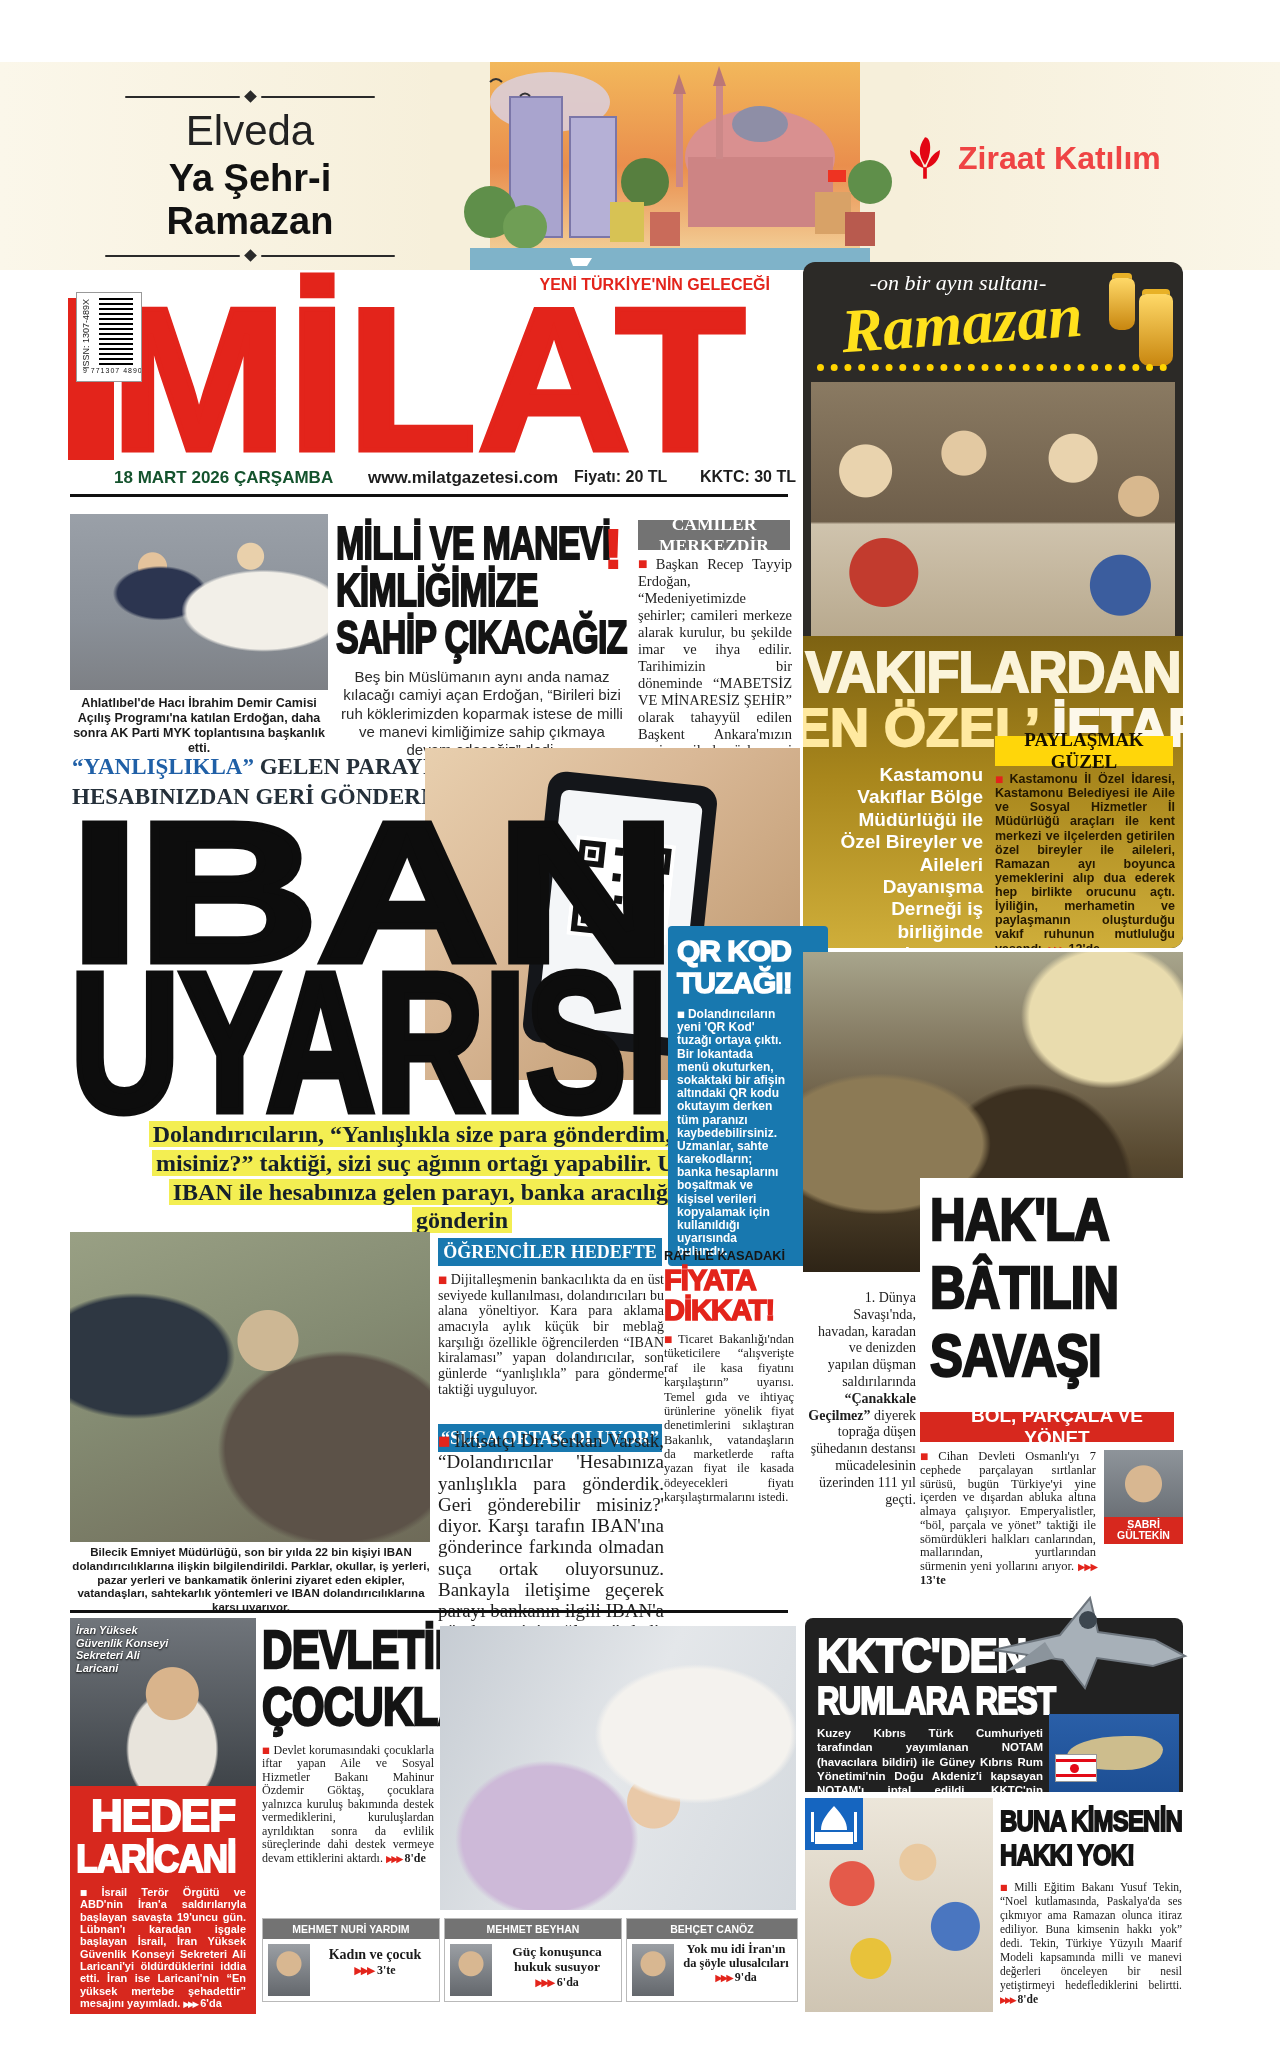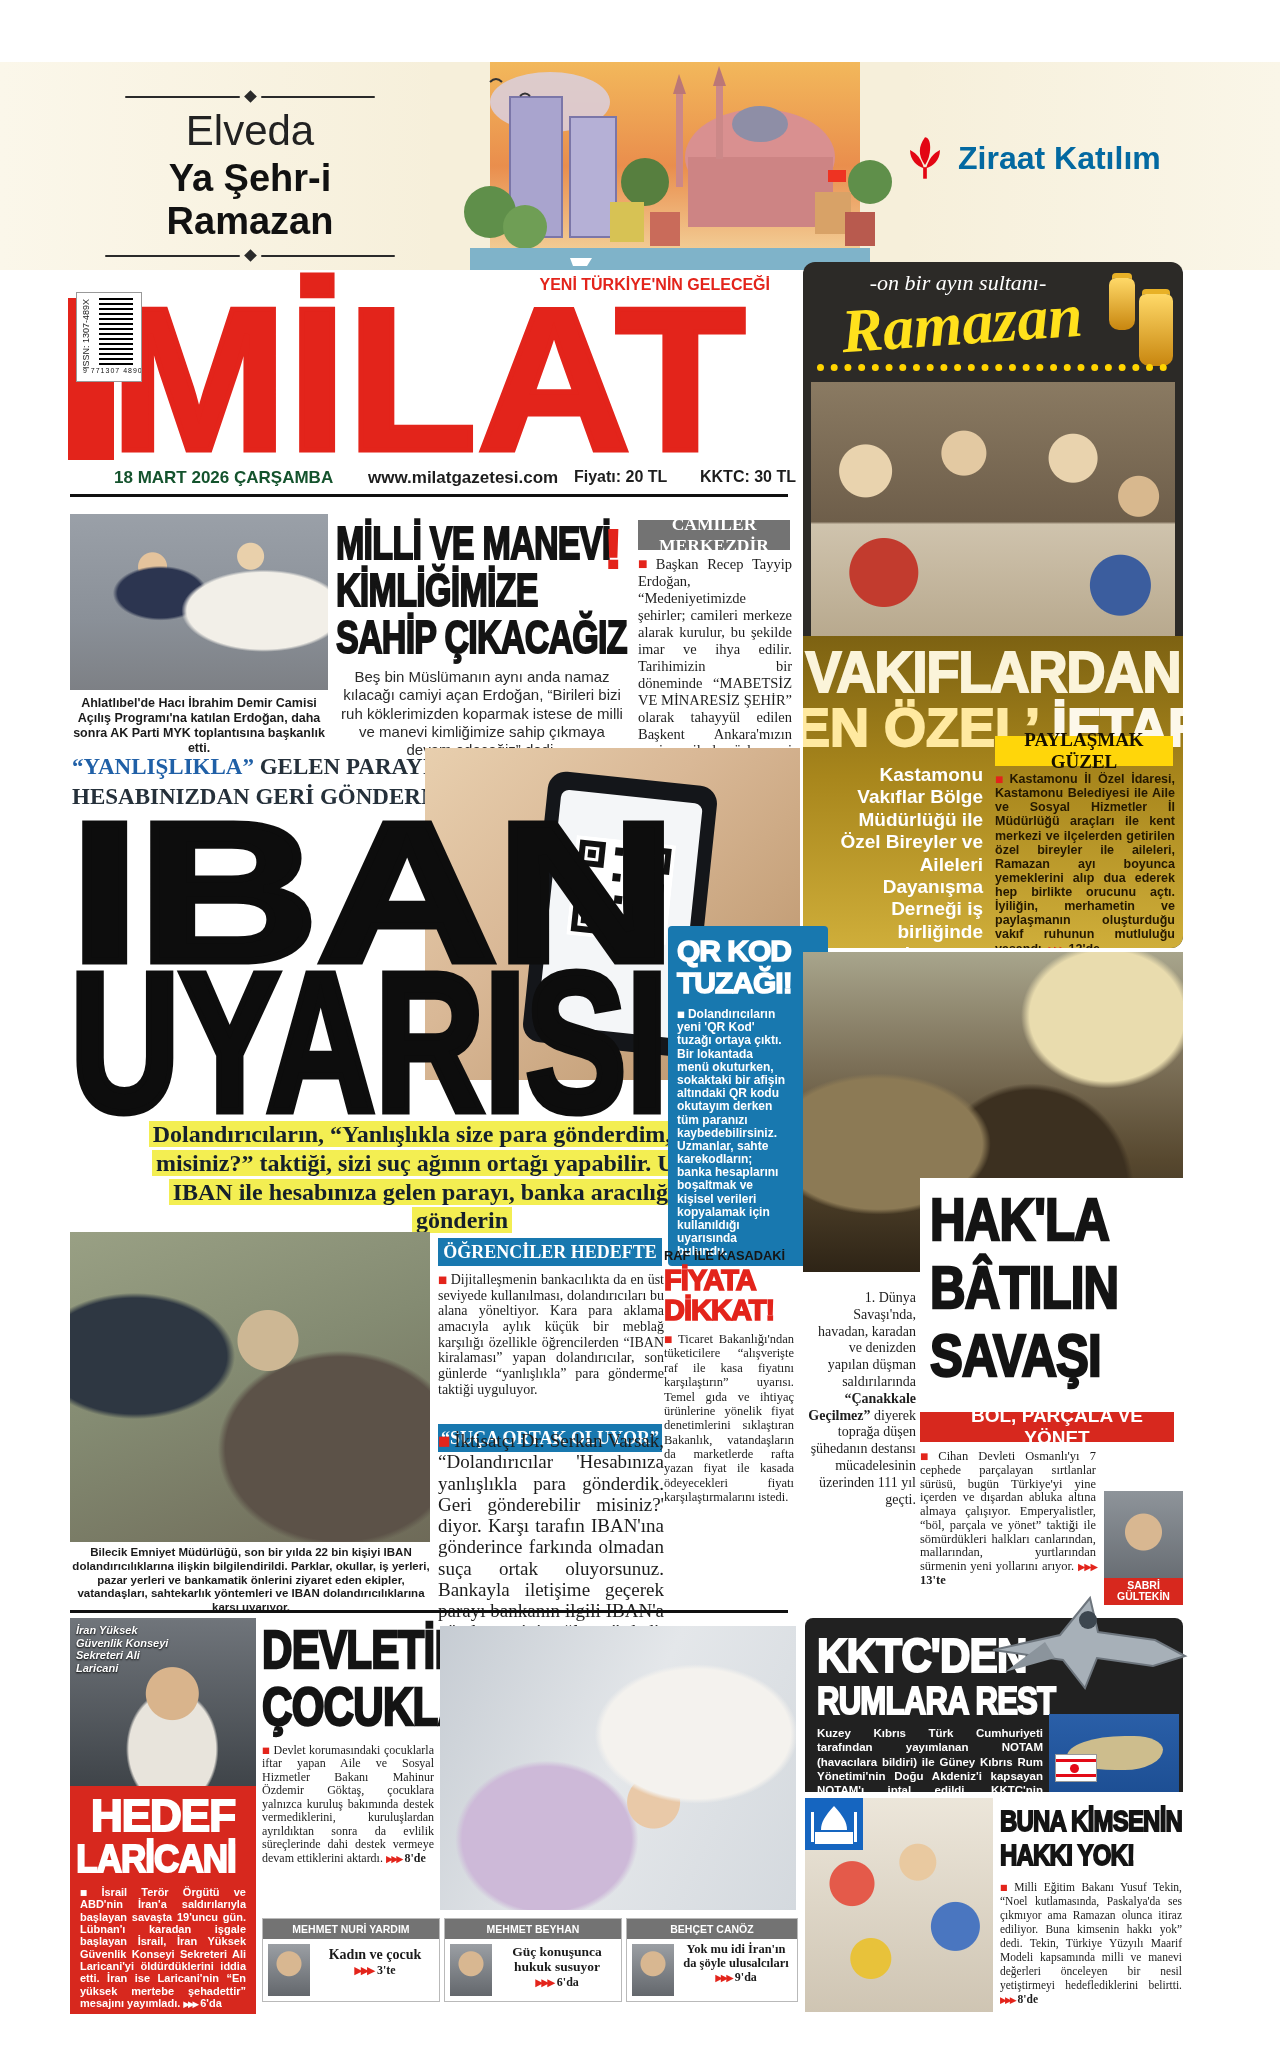--- a/index.html
+++ b/index.html
@@ -93,21 +93,21 @@
 
   <div class="abs" style="left:902px;top:128px;width:260px;height:60px;display:flex;align-items:center;gap:10px;">
     <span style="display:inline-block;width:46px;height:46px;">
       <svg width="46" height="46" viewBox="0 0 40 40">
           <path d="M20 2 C14 10 14 18 20 26 C26 18 26 2 20 2Z" fill="#e30613"></path>
           <path d="M7 13 C7 22 13 27 19 29 C17 21 13 16 7 13Z" fill="#e30613"></path>
           <path d="M33 13 C33 22 27 27 21 29 C23 21 27 16 33 13Z" fill="#e30613"></path>
           <rect x="18.4" y="28" width="3.2" height="10" fill="#e30613"></rect>
         </svg>
     </span>
-    <span style="font-size:32px;font-weight:bold;color:#0369a1;letter-spacing:0;">Ziraat Katılım</span>
+    <span style="font-size:32px;font-weight:bold;color:#ef4444;letter-spacing:0;">Ziraat Katılım</span>
   </div>
 
   <div class="abs" style="left:420px;top:276px;width:350px;text-align:right;font-size:16px;font-weight:bold;color:#e3241b;">YENİ TÜRKİYE'NİN GELECEĞİ</div>
 
   <div class="abs" style="left:68px;top:298px;width:46px;height:162px;background:#e3241b;"></div>
   <div class="abs" style="left:110px;top:284px;font-size:205px;line-height:0.93;font-weight:bold;color:#e3241b;
               -webkit-text-stroke:5px #e3241b;letter-spacing:0px;white-space:nowrap;transform:scale(1.04,1.0);transform-origin:left top;">MİLAT</div>
 
   <div class="abs ph" style="left:76px;top:292px;width:64px;height:88px;background:#fff;border:1px solid #999;">
     <div style="position:absolute;left:-26px;top:36px;transform:rotate(-90deg);font-size:9px;color:#222;white-space:nowrap;">ISSN: 1307-489X</div>
@@ -239,21 +239,21 @@
     <div class="hl" style="position:absolute;left:10px;top:148px;font-size:60px;transform:scaleX(0.82);-webkit-text-stroke:2.5px #141414;">SAVAŞI</div>
   </div>
   <div class="abs body-serif" style="left:806px;top:1290px;width:110px;font-size:14px;line-height:1.2;text-align:right;">
     <span>1. Dünya Savaşı'nda, havadan, karadan ve denizden yapılan düşman saldırılarında </span><b>“Çanakkale Geçilmez”</b><span> diyerek toprağa düşen şühedanın destansı mücadelesinin üzerinden 111 yıl geçti.</span>
   </div>
   <div class="abs colbar redbar" style="left:920px;top:1412px;width:254px;height:30px;font-size:19px;font-family:'Liberation Sans',sans-serif;justify-content:flex-start;padding-left:20px;box-sizing:border-box;">BÖL, PARÇALA VE YÖNET</div>
   <div class="abs body-serif" style="left:920px;top:1450px;width:176px;font-size:12.5px;line-height:1.1;">
     <span class="bullet">■</span><span>Cihan Devleti Osmanlı'yı 7 cephede parçalayan sırtlanlar sürüsü, bugün Türkiye'yi yine içerden ve dışardan abluka altına almaya çalışıyor. Emperyalistler, “böl, parçala ve yönet” taktiği ile sömürdükleri halkları canlarından, mallarından, yurtlarından sürmenin yeni yollarını arıyor.</span>
     <span class="arr">▶▶▶</span> <span class="pg">13'te</span>
   </div>
-  <div class="abs ph" style="left:1104px;top:1450px;width:79px;height:114px;background:radial-gradient(circle at 50% 36%,#d8b791 0 18px,transparent 19px),linear-gradient(#8e949a,#5d6268);margin-top:41px;">
+  <div class="abs ph" style="left:1104px;top:1450px;width:79px;height:94px;background:radial-gradient(circle at 50% 36%,#d8b791 0 18px,transparent 19px),linear-gradient(#8e949a,#5d6268);">
     <div style="position:absolute;left:0;bottom:0;width:100%;background:#d7281e;color:#fff;font-size:10.5px;font-weight:bold;text-align:center;line-height:1.1;padding:2px 0;">SABRİ GÜLTEKİN</div>
   </div>
 
   <div class="abs" style="left:70px;top:1610px;width:718px;height:3px;background:#101010;"></div>
 
   <div class="abs ph" style="left:70px;top:1618px;width:186px;height:396px;background:#d7281e;">
     <div class="ph" style="position:absolute;left:0;top:0;width:186px;height:168px;
                 background:radial-gradient(circle at 55% 45%,#d9b48c 0 26px,transparent 27px),radial-gradient(ellipse at 55% 78%,#e8e4dc 0 30%,transparent 32%),linear-gradient(#70757b,#3f4449);"></div>
     <div style="position:absolute;left:6px;top:6px;width:96px;font-size:11px;font-weight:bold;font-style:italic;color:#fff;line-height:1.15;text-shadow:0 1px 2px #000;">İran Yüksek Güvenlik Konseyi Sekreteri Ali Laricani</div>
     <div class="hlw" style="position:absolute;left:93px;top:176px;font-size:44px;-webkit-text-stroke:2px #fff;transform:translateX(-50%);">HEDEF</div>

